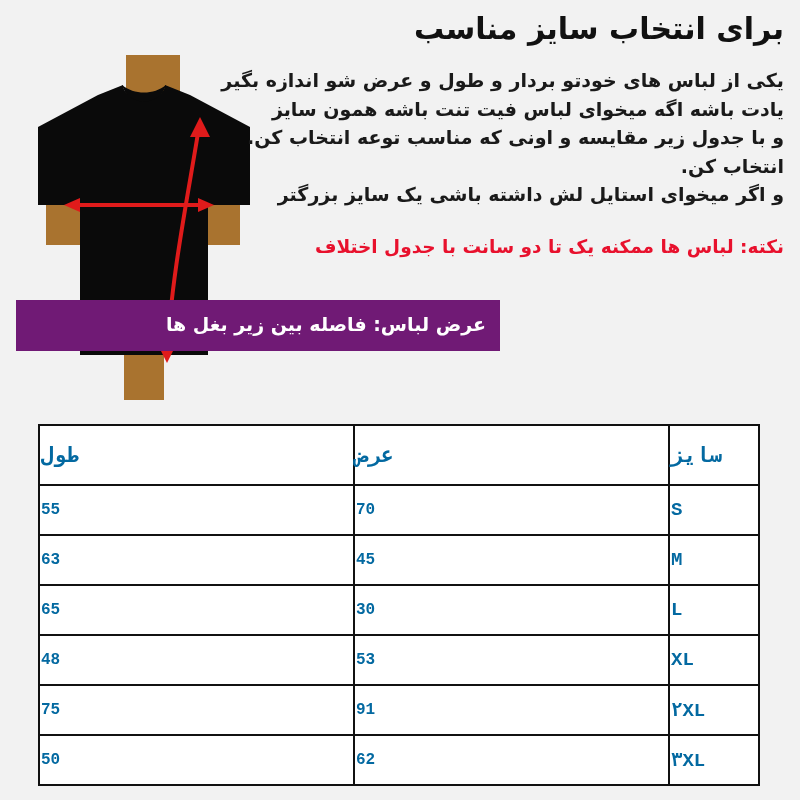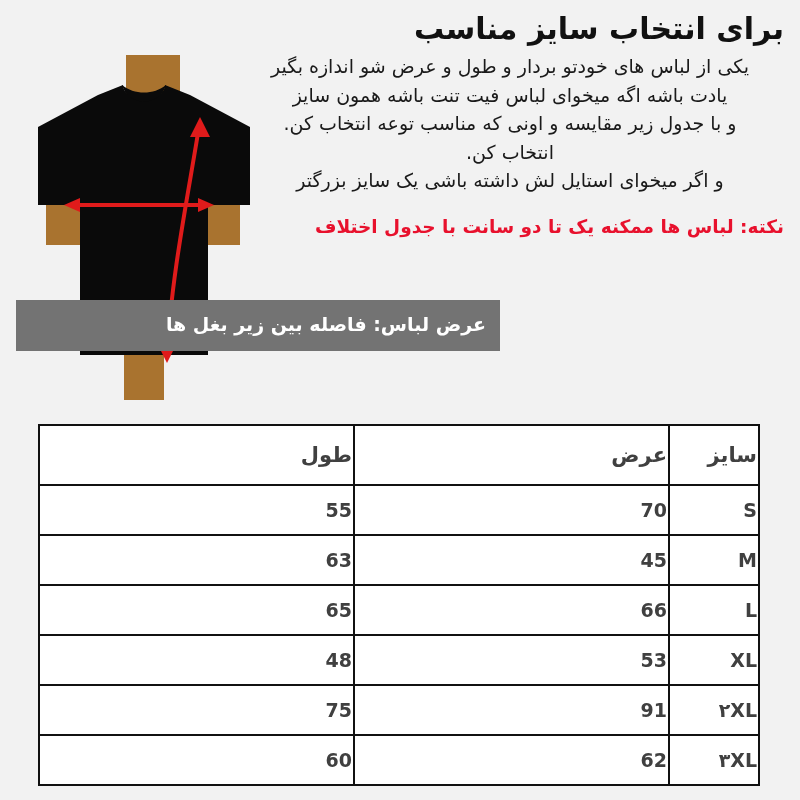--- a/index.html
+++ b/index.html
@@ -34,50 +34,50 @@
     text-align: right;
     font-size: 30px;
     font-weight: bold;
     color: #111;
     line-height: 1.25;
     letter-spacing: 0px;
   }
 
   .body-text {
     position: absolute;
-    top: 52px;
+    top: 66px;
     right: 16px;
     width: 548px;
-    text-align: center;
+    text-align: right;
     font-size: 19px;
-    font-weight: normal;
+    font-weight: bold;
     color: #1a1a1a;
     line-height: 1.5;
   }
   .body-text div { white-space: nowrap; }
 
   .note-text {
     position: absolute;
-    top: 214px;
+    top: 234px;
     right: 16px;
     width: 548px;
     text-align: right;
     font-size: 18.5px;
     font-weight: bold;
     color: #e8112d;
     line-height: 1.45;
   }
   .note-text div { white-space: nowrap; }
 
   .redbox {
     position: absolute;
     top: 300px;
     right: 300px;
     width: 484px;
-    background: #737373;
+    background: #701a75;
     color: #ffffff;
     padding: 10px 14px 12px 14px;
     box-sizing: border-box;
     text-align: right;
     font-size: 19px;
     font-weight: bold;
     line-height: 1.5;
   }
   .redbox div { white-space: nowrap; }
 
@@ -100,37 +100,38 @@
   }
   table.size-table {
     border-collapse: collapse;
     width: 720px;
     background: #ffffff;
     table-layout: fixed;
   }
   table.size-table th,
   table.size-table td {
     border: 2px solid #111;
-    text-align: right;
-    color: #404040;
+    text-align: left;
+    color: #0369a1;
+    font-family: Liberation Mono, monospace;
   }
   table.size-table thead th {
     height: 56px;
     font-size: 21px;
     font-weight: bold;
   }
   table.size-table tbody td {
     height: 46px;
   }
   td.size-cell {
     font-size: 19px;
     font-weight: bold;
   }
   td.val-cell {
-    font-size: 19px;
+    font-size: 16px;
     font-weight: bold;
   }
   col.c-size { width: 90px; }
   col.c-w { width: 315px; }
   col.c-l { width: 315px; }
 </style>
 </head>
 <body>
 
 <div class="page">
@@ -203,35 +204,35 @@
           <td class="val-cell">70</td>
           <td class="val-cell">55</td>
         </tr>
         <tr>
           <td class="size-cell">M</td>
           <td class="val-cell">45</td>
           <td class="val-cell">63</td>
         </tr>
         <tr>
           <td class="size-cell">L</td>
-          <td class="val-cell">66</td>
+          <td class="val-cell">30</td>
           <td class="val-cell">65</td>
         </tr>
         <tr>
           <td class="size-cell">XL</td>
           <td class="val-cell">53</td>
           <td class="val-cell">48</td>
         </tr>
         <tr>
           <td class="size-cell">۲XL</td>
           <td class="val-cell">91</td>
           <td class="val-cell">75</td>
         </tr>
         <tr>
           <td class="size-cell">۳XL</td>
           <td class="val-cell">62</td>
-          <td class="val-cell">60</td>
+          <td class="val-cell">50</td>
         </tr>
       </tbody>
     </table>
   </div>
 
 </div>
 
 </body></html>

